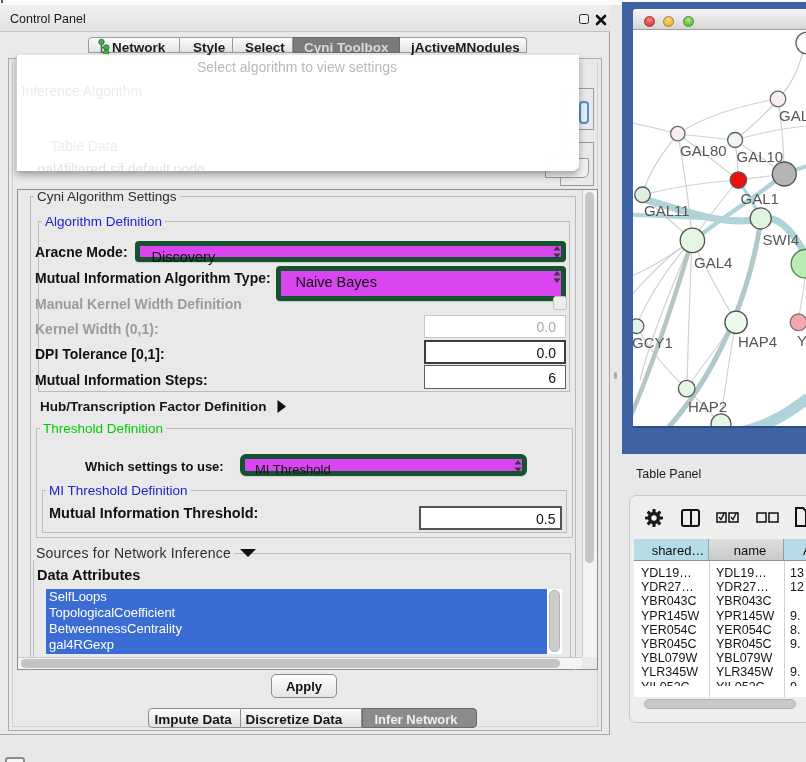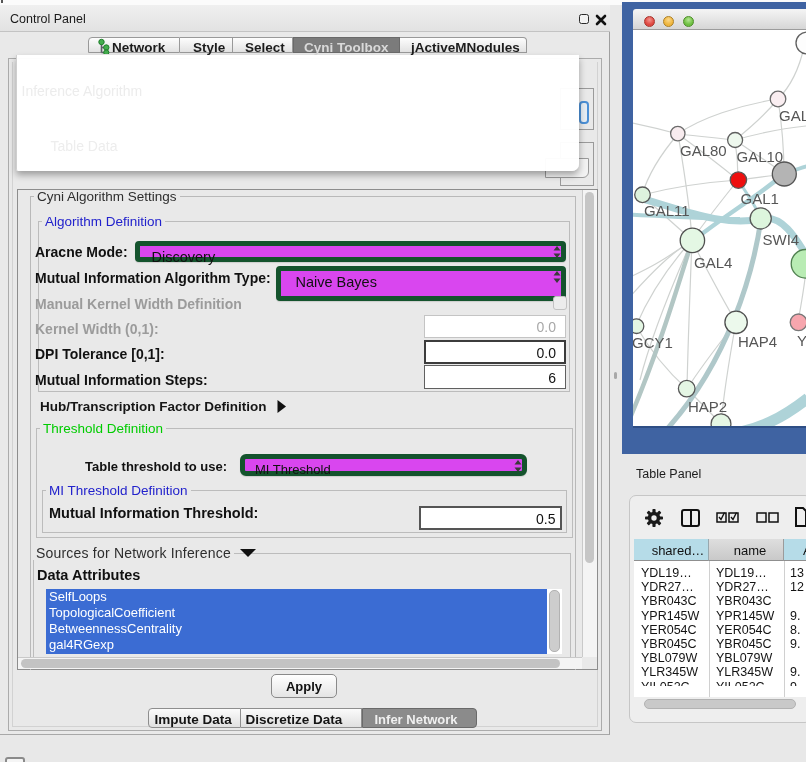--- a/index.html
+++ b/index.html
@@ -72,21 +72,21 @@
 <div class="abs b" style="left:35px;top:372px;font-size:14px;color:#111;">Mutual Information Steps:</div>
 <div class="abs" style="left:424px;top:365px;width:142px;height:24px;border:1.5px solid #606060;background:#fff;font-size:14px;color:#111;text-align:right;padding:4px 9px 0 0;">6</div>
 
 <div class="abs b" style="left:40px;top:399px;font-size:13.5px;color:#161616;">Hub/Transcription Factor Definition</div>
 <svg class="abs" style="left:276px;top:399px;" width="11" height="15" viewBox="0 0 11 15">
     <path d="M1.5 1 L10 7.5 L1.5 14 Z" fill="#111"></path>
   </svg>
 
 <div class="abs" style="left:36px;top:428px;width:537px;height:110px;border:1px solid #bcbcbc;"></div>
 <div class="grp-title" style="left:40px;top:422px;color:#00cc00;">Threshold Definition</div>
-<div class="abs b" style="left:85px;top:459px;font-size:13px;color:#111;">Table threshold to use:</div>
+<div class="abs b" style="left:85px;top:459px;font-size:13px;color:#111;">Which settings to use:</div>
 <div class="abs combo" style="left:240px;top:454px;width:286.5px;height:21.5px;border-radius:6px;">
   <span style="position:absolute;left:10px;top:3px;font-size:13px;">MI Threshold</span>
 </div>
 <div class="abs" style="left:42px;top:490px;width:525px;height:43px;border:1px solid #bcbcbc;"></div>
 <div class="grp-title" style="left:46px;top:484px;color:#2222cc;">MI Threshold Definition</div>
 <div class="abs b" style="left:49px;top:505px;font-size:14.5px;color:#111;">Mutual Information Threshold:</div>
 <div class="abs" style="left:418.5px;top:506px;width:143px;height:24px;border:2px solid #555;background:#fff;font-size:14px;color:#111;text-align:right;padding:3px 4px 0 0;">0.5</div>
 
 <div class="abs" style="left:33px;top:553px;width:538px;height:104px;border:1px solid #bcbcbc;border-bottom:none;"></div>
 <div class="grp-title" style="left:33px;top:546px;font-size:14px;letter-spacing:0.2px;">Sources for Network Inference</div>
@@ -269,20 +269,22 @@
 <div class="abs" style="left:644px;top:699px;width:152px;height:10px;border-radius:5px;background:#c9c9c9;border:1px solid #b2b2b2;"></div>
 
 <div class="abs" style="left:560px;top:88px;width:34px;height:42px;border:1px solid #9a9a9a;background:#e9e9e9;"></div>
 <div class="abs" style="left:579px;top:101px;width:10px;height:23px;border:2.5px solid #4b8fd5;border-radius:4px;background:#e6edf4;"></div>
 <div class="abs" style="left:560px;top:142px;width:34px;height:44px;border:1px solid #9a9a9a;background:#e9e9e9;"></div>
 <div class="abs" style="left:545px;top:158px;width:44px;height:20px;border:1px solid #9a9a9a;border-radius:0 0 6px 0;background:#f2f2f2;"></div>
 
 <div class="abs" style="left:15.5px;top:55px;width:563.5px;height:116px;background:rgba(255,255,255,0.97);border-radius:0 0 7px 2px;box-shadow:0 4px 7px rgba(0,0,0,0.33);border-left:1px solid #cfcfcf;overflow:hidden;">
   <div class="abs" style="left:5px;top:28px;font-size:14px;color:#ececec;">Inference Algorithm</div>
   <div class="abs" style="left:34px;top:83px;font-size:14px;color:#ededed;">Table Data</div>
+  <div class="abs" style="left:21px;top:106px;font-size:14px;color:#e4e4e4;">gal4filtered.sif default node</div>
+  <div class="abs" style="left:180.5px;top:4px;font-size:14px;color:#b9b9b9;">Select algorithm to view settings</div>
 </div>
 
 <style>
 .combo { background:#d946ef; border:5px solid #14532d; border-radius:4px; box-shadow:0 1px 1px rgba(0,0,0,0.12); color:#111; }
 
 </style>
 <svg class="abs" style="left:552.5px;top:245.5px;" width="8" height="12" viewBox="0 0 8 12">
     <path d="M4 0 L7.5 4.5 L0.5 4.5 Z M4 12 L7.5 7.5 L0.5 7.5 Z" fill="#3a3a3a"></path>
   </svg>
 <svg class="abs" style="left:552.5px;top:270.5px;" width="8" height="12" viewBox="0 0 8 12">

